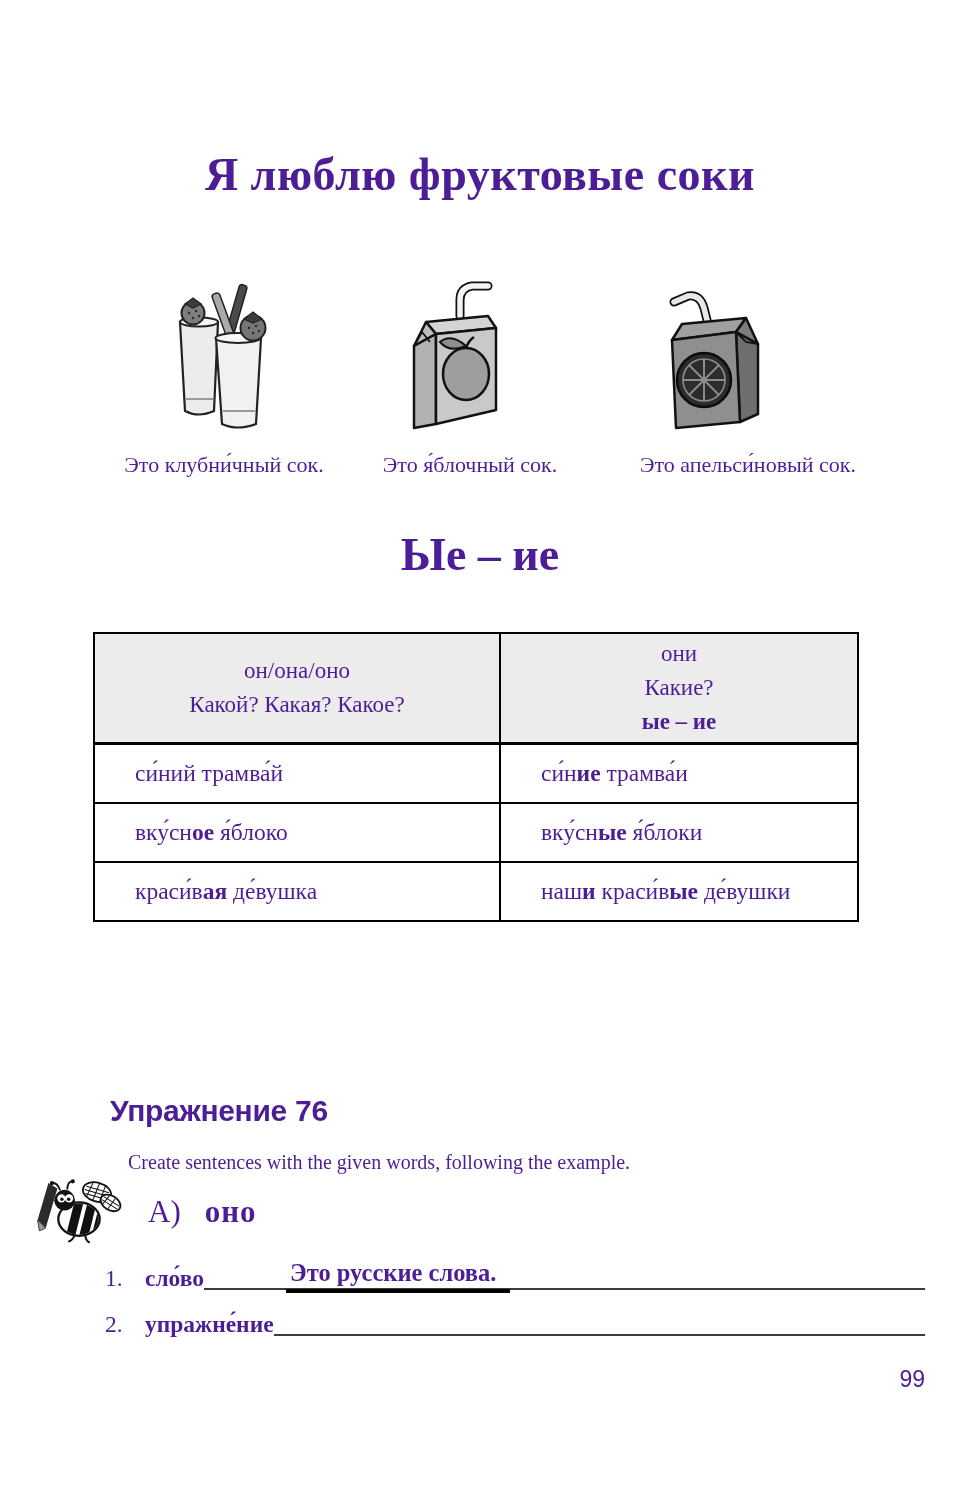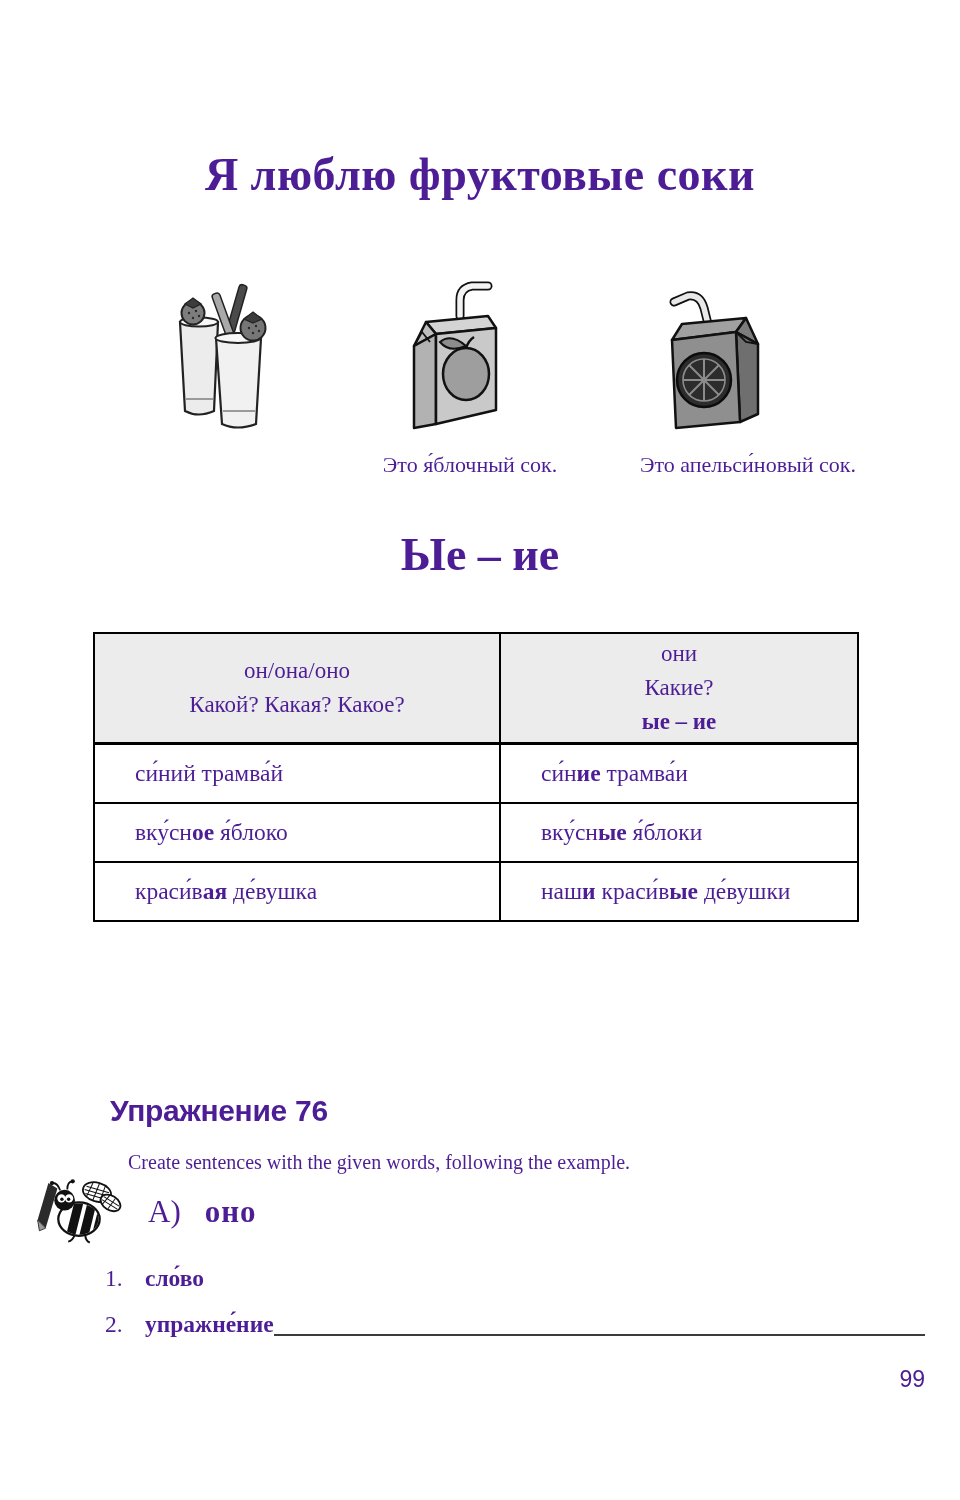--- a/index.html
+++ b/index.html
@@ -144,20 +144,21 @@
           <line x1="44" y1="73" x2="44" y2="115"></line>
           <line x1="23" y1="94" x2="65" y2="94"></line>
           <line x1="29" y1="79" x2="59" y2="109"></line>
           <line x1="59" y1="79" x2="29" y2="109"></line>
         </g>
         <circle cx="44" cy="94" r="3" fill="#8c8c8c"></circle>
       </g>
     </svg>
   </div>
 
+  <div class="caption cap-1">Это клубни́чный сок.</div>
   <div class="caption cap-2">Это я́блочный сок.</div>
   <div class="caption cap-3">Это апельси́новый сок.</div>
 
   <div class="section-heading">Ые – ие</div>
 
   <table class="tbl">
     <colgroup>
         <col class="c1">
         <col class="c2">
       </colgroup>
@@ -236,20 +237,23 @@
     </svg>
   </div>
 
   <div class="part-line">
     <span class="part-label">А)</span><span class="part-word">оно</span>
   </div>
 
   <div class="ex-item ex-item-1">
     <span class="num">1.</span>
     <span class="word">сло́во</span>
+    <span class="wline">
+        <span class="answer">Это русские слова.</span>
+      </span>
   </div>
 
   <div class="ex-item ex-item-2">
     <span class="num">2.</span>
     <span class="word">упражне́ние</span>
     <span class="wline"></span>
   </div>
 
   <div class="page-number">99</div>
 

